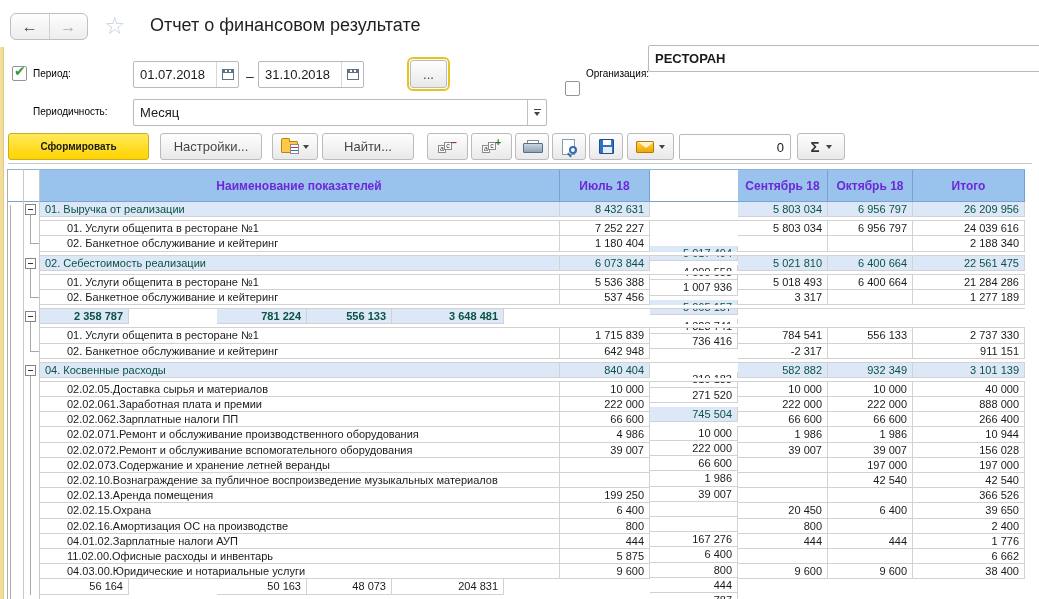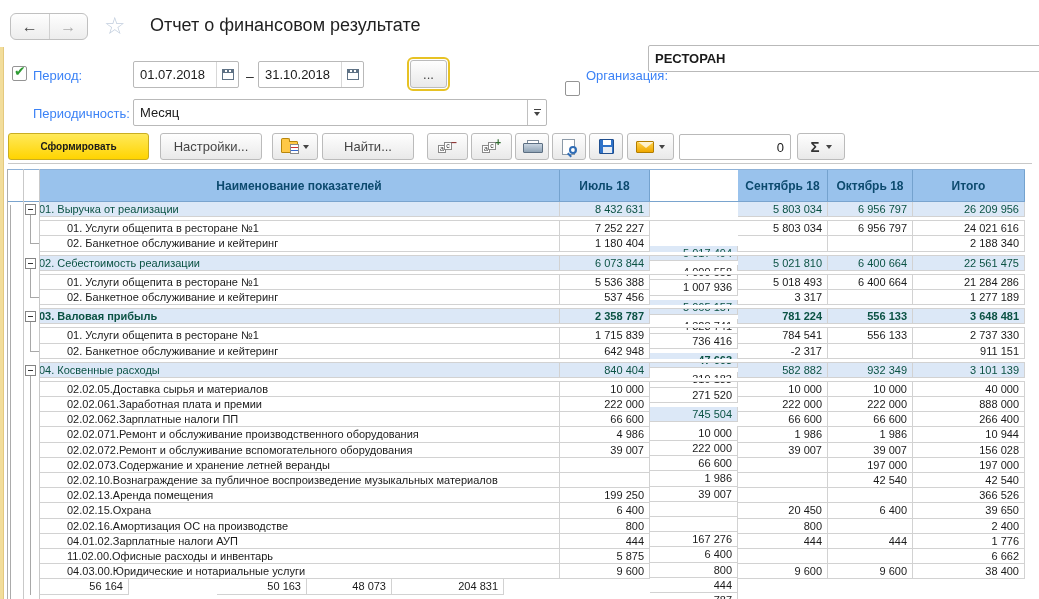--- a/index.html
+++ b/index.html
@@ -15,21 +15,21 @@
     border-radius:6px; background:linear-gradient(#FEFEFE,#EDEDED); overflow:hidden; }
   .navbtn { flex:1; display:flex; align-items:center; justify-content:center; font-size:16px; font-weight:bold; cursor:default; }
   .navbtn.back { border-right:1px solid #D0D0D0; color:#4A4A4A; }
   .navbtn.fwd { color:#ABABAB; }
   .star { left:104px; top:12px; font-size:24px; color:#C2CEDE; }
   .title { left:150px; top:15px; font-size:18px; color:#1F1F1F; }
 
   
   .cb { width:15px; height:15px; border:1px solid #949494; border-radius:2px; background:#fff; position:relative; }
   .cb.checked::after { content:"✔"; position:absolute; left:1px; top:-4px; font-size:14px; font-weight:bold; color:#2E9B33; }
-  .flabel { font-size:13px; color:#3b82f6; }
+  .flabel { font-size:10px; color:#000000; }
 
   
   .input { background:#fff; border:1px solid #B9B9B9; border-radius:2px; font-size:13px; color:#1a1a1a;
     display:flex; align-items:center; }
   .input .val { padding-left:6px; flex:1; white-space:pre; overflow:hidden; }
   .inbtn { width:22px; height:100%; display:flex; align-items:center; justify-content:center; border-left:1px solid #D8D8D8; }
   .cal { width:12px; height:11px; border:1px solid #5F7285; border-top:4px solid #5F7285; background:#fff; position:relative; }
   .cal::before { content:""; position:absolute; left:2px; top:-3px; width:2px; height:2px; background:#fff; }
   .cal::after { content:""; position:absolute; right:2px; top:-3px; width:2px; height:2px; background:#fff; }
   .droparrow { width:9px; height:7px; position:relative; }
@@ -70,32 +70,32 @@
   .ic-mail::before { content:""; position:absolute; left:0; top:-1px; border-left:9px solid transparent; border-right:9px solid transparent; border-top:7px solid rgba(255,255,255,.75); }
   .ic-sigma { font-size:15px; font-weight:bold; color:#333; }
 
   
   .sep { left:8px; top:163px; width:1024px; height:1px; background:#C8C8C8; }
 
   
   .tbl { left:7px; top:169px; width:1018px; height:430px; overflow:hidden; }
   .thead { display:flex; height:33px; border-top:1px solid #8FB2D8; border-bottom:1px solid #7AA4CE; }
   .hrail { width:16px; background:#fff; }
-  .hcell { background:#99C2EC; color:#0c4a6e; font-weight:bold; font-size:12px; text-align:center;
+  .hcell { background:#99C2EC; color:#6d28d9; font-weight:bold; font-size:12px; text-align:center;
     display:flex; align-items:center; justify-content:center; border-right:1px solid #74A2CE; overflow:hidden; }
   .c-name { width:521px; } .c-m1 { width:90px; } .c-m2 { width:88px;margin-top:44px; } .c-m3 { width:90px; } .c-m4 { width:85px; } .c-tot { width:112px; }
   .trow { display:flex; height:15.2px; }
   .rail { width:16px; position:relative; background:#fff; }
   .cell { height:100%; border-bottom:1px solid #D2D2D2; border-right:1px solid #D2D2D2;
     font-size:11px; line-height:14px; white-space:pre; overflow:hidden; }
   .cell.num { text-align:right; padding-right:5px; }
   .trow.section .cell { background:#DCE8F7; color:#0B5244; }
   .trow.child .cell { background:#fff; color:#1a1a1a; }
   .trow.bold .cell { font-weight:bold; }
-  .trow .c-name { padding-left:0; }
+  .trow .c-name { padding-left:6px; }
   .trow.child .c-name { padding-left:28px; }
   .minusbox { position:absolute; left:2px; top:2px; width:11px; height:11px; background:#fff; border:1px solid #848484; }
   .minusbox::after { content:""; position:absolute; left:2px; top:4px; width:5px; height:1px; background:#333; }
   .rail.tdown::after { content:""; position:absolute; left:7px; top:13px; bottom:0; width:1px; background:#A8A8A8; }
   .rail.tline::before { content:""; position:absolute; left:7px; top:0; bottom:0; width:1px; background:#A8A8A8; }
   .rail.telbow::before { content:""; position:absolute; left:7px; top:0; height:8px; width:1px; background:#A8A8A8; }
   .rail.telbow::after { content:""; position:absolute; left:7px; top:7px; width:9px; height:1px; background:#A8A8A8; }
   .tgap { height:4px; position:relative; background:#fff; }
   .tgap::after { content:""; position:absolute; left:32px; right:0; bottom:0; height:1px; background:#D2D2D2; }
   .tgap .gline { position:absolute; left:23px; top:0; bottom:0; width:1px; background:#A8A8A8; }
@@ -223,21 +223,21 @@
         <div class="gline"></div>
       </div>
       <div class="trow child">
         <div class="rail"></div>
         <div class="rail tline"></div>
         <div class="cell c-name">01. Услуги общепита в ресторане №1</div>
         <div class="cell num c-m1">7 252 227</div>
         <div class="cell num c-m2">4 009 558</div>
         <div class="cell num c-m3">5 803 034</div>
         <div class="cell num c-m4">6 956 797</div>
-        <div class="cell num c-tot">24 021 616</div>
+        <div class="cell num c-tot">24 039 616</div>
       </div>
       <div class="trow child">
         <div class="rail"></div>
         <div class="rail telbow"></div>
         <div class="cell c-name">02. Банкетное обслуживание и кейтеринг</div>
         <div class="cell num c-m1">1 180 404</div>
         <div class="cell num c-m2">1 007 936</div>
         <div class="cell num c-m3"></div>
         <div class="cell num c-m4"></div>
         <div class="cell num c-tot">2 188 340</div>
@@ -277,21 +277,20 @@
         <div class="cell num c-m3">3 317</div>
         <div class="cell num c-m4"></div>
         <div class="cell num c-tot">1 277 189</div>
       </div>
       <div class="tgap"></div>
       <div class="trow section bold">
         <div class="rail"></div>
         <div class="rail tdown">
           <div class="minusbox"></div>
         </div>
-        <div class="cell c-name">03. Валовая прибыль</div>
         <div class="cell num c-m1">2 358 787</div>
         <div class="cell num c-m2">-47 663</div>
         <div class="cell num c-m3">781 224</div>
         <div class="cell num c-m4">556 133</div>
         <div class="cell num c-tot">3 648 481</div>
       </div>
       <div class="tgap">
         <div class="gline"></div>
       </div>
       <div class="trow child">

